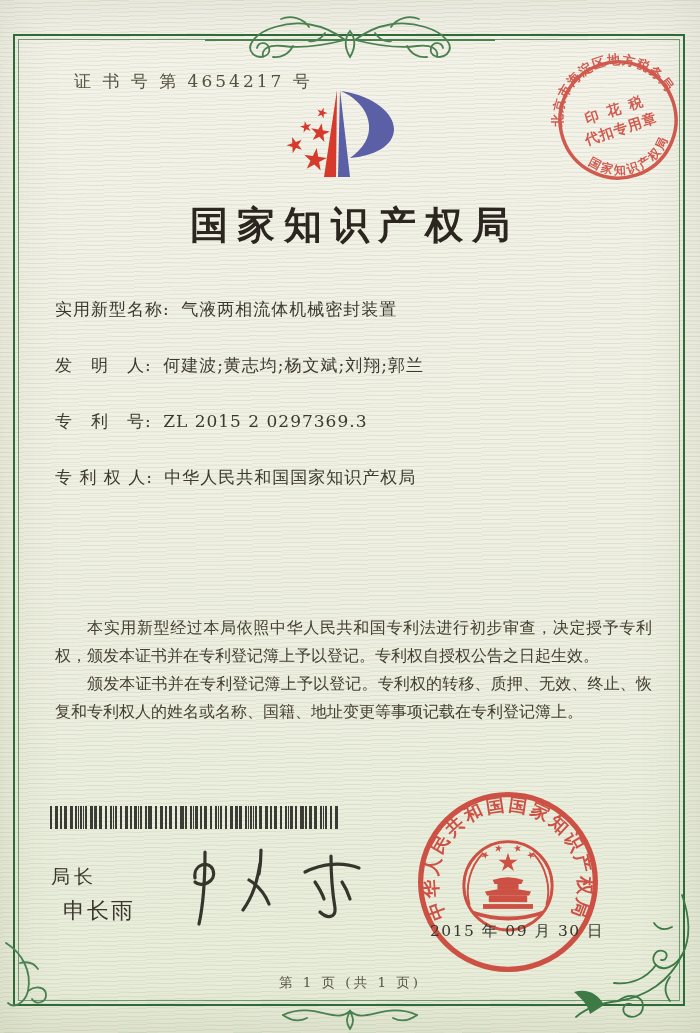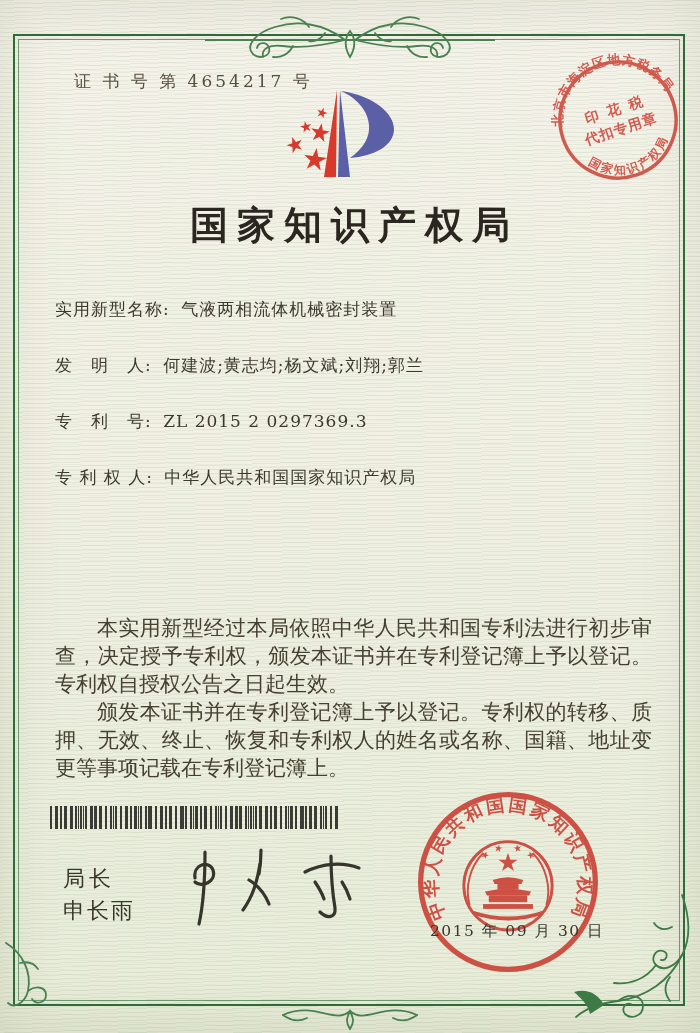--- a/index.html
+++ b/index.html
@@ -21,30 +21,30 @@
     border:2.5px solid var(--border-green);}
   .frame-inner{position:absolute;inset:3px;border:1px solid var(--border-green-light);}
   .abs{position:absolute;}
   .cert-no{left:74px;top:70px;font-size:17px;letter-spacing:3px;color:#55503f;}
   .page-title{left:0;right:0;top:200px;text-align:center;font-size:38px;font-weight:700;
     letter-spacing:9px;color:#2b2620;text-indent:9px;}
   .fields{left:55px;top:298px;width:600px;}
   .field-row{height:56px;font-size:17px;color:#3d392f;white-space:nowrap;}
   .field-label{letter-spacing:1px;}
   .field-value{margin-left:6px;letter-spacing:1px;}
-  .body-text{left:55px;right:48px;top:614px;font-size:21px;line-height:28px;
+  .body-text{left:55px;right:48px;top:614px;font-size:16px;line-height:28px;
     color:#45402f;text-align:justify;}
   .body-text p{margin:0;text-indent:2em;}
   .barcode{left:50px;top:806px;width:288px;height:23px;
     background-image:
       repeating-linear-gradient(90deg,#23231f 0 2px,rgba(0,0,0,0) 2px 5px),
       repeating-linear-gradient(90deg,#23231f 0 1px,rgba(0,0,0,0) 1px 7px),
       repeating-linear-gradient(90deg,#2a2a26 0 1px,rgba(0,0,0,0) 1px 11px);
     opacity:.88;}
-  .signer-title{left:63px;top:864px;font-size:22px;letter-spacing:4px;color:#3b372c;}
+  .signer-title{left:51px;top:864px;font-size:19px;letter-spacing:4px;color:#3b372c;}
   .signer-name{left:63px;top:896px;font-size:22px;letter-spacing:2px;color:#3b372c;}
   .signature{left:165px;top:838px;color:#35352b;}
   .main-seal{left:412px;top:786px;color:var(--seal-red);opacity:.85;}
   .seal-date{left:430px;top:921px;font-size:15.5px;letter-spacing:1.5px;color:#3a372e;z-index:4;}
   .tax-seal{left:548px;top:50px;color:var(--seal-red);opacity:.8;transform:rotate(-18deg);}
   .footer-page{left:0;right:0;top:974px;text-align:center;font-size:13.5px;
     letter-spacing:3px;color:#5a564a;}
   .logo{left:280px;top:84px;}
   .orn{color:#4a8150;}
   .orn-top{left:50%;top:13px;transform:translateX(-50%);}
@@ -219,14 +219,15 @@
     </svg>
   </div>
   <div class="abs orn orn-bl">
     <svg width="70" height="80" viewBox="0 0 70 80" fill="none" stroke="currentColor" stroke-width="1.8" stroke-linecap="round">
       <path d="M4,8 C20,18 30,36 26,56 C23,68 12,74 6,68"></path>
       <path d="M26,56 C34,50 44,52 44,60 C44,68 34,70 30,64"></path>
       <path d="M18,28 C26,26 32,28 36,34"></path>
     </svg>
   </div>
 
+  <div class="abs footer-page">第 1 页 (共 1 页)</div>
 
 </div>
 
 </body></html>

